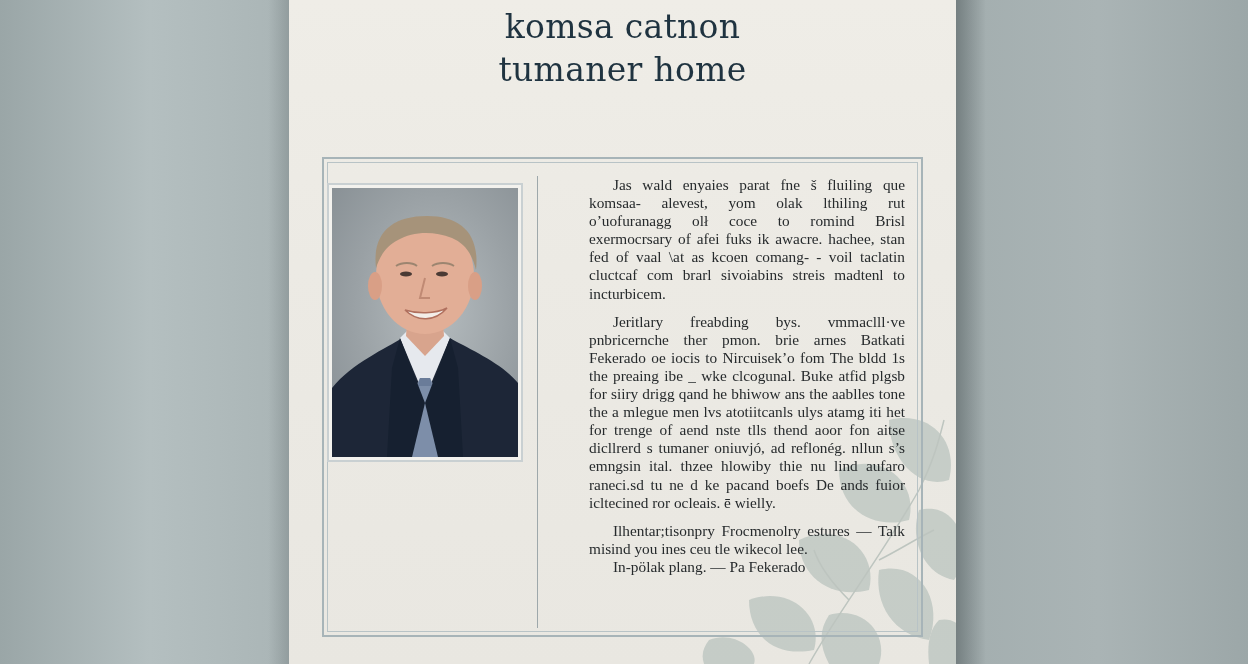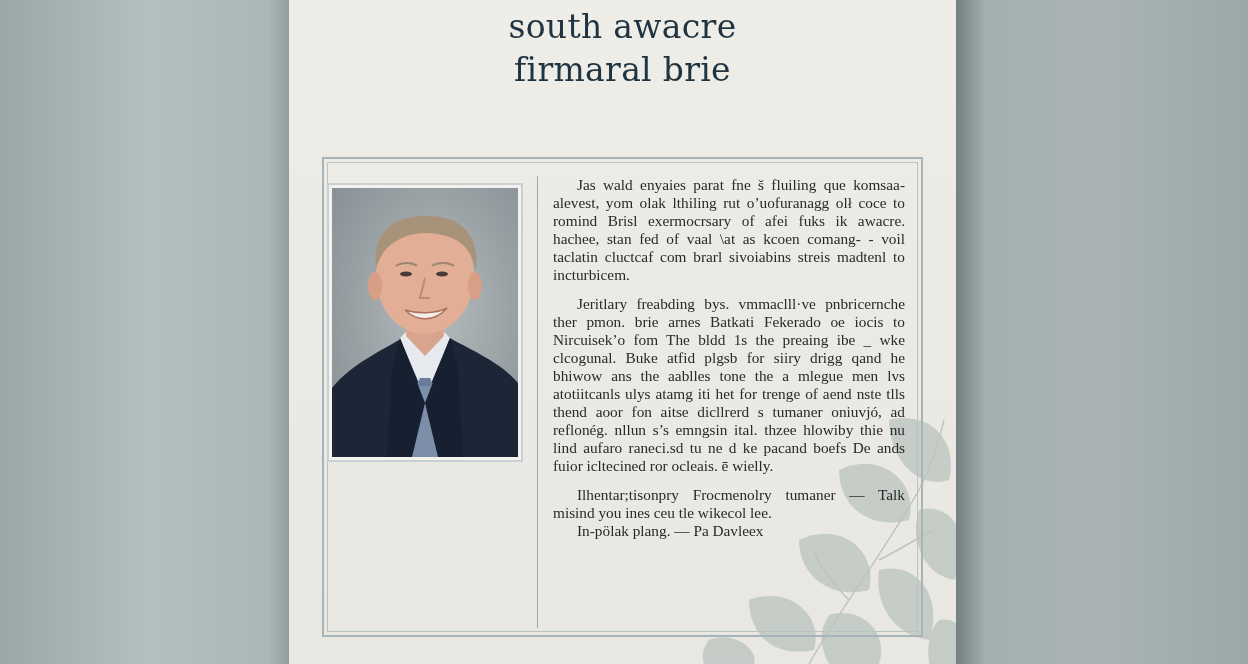--- a/index.html
+++ b/index.html
@@ -68,39 +68,39 @@
     }
     .body-text {
       position: absolute; left: 264px; top: 176px; width: 352px;
       font-family: "Liberation Serif", serif;
       color: #262a2c;
       font-size: 15.3px;
       line-height: 18.1px;
       text-align: justify;
     }
     .body-text p { margin: 0; }
-    .body-text p.indent { text-indent: 24px; }
+    .body-text p.indent { text-indent: 24px; margin-left: 36px; }
     .body-text p.gap { margin-top: 10px; }
     .leaves {
       position: absolute; left: 400px; top: 400px; width: 280px; height: 264px;
       opacity: 0.55;
       pointer-events: none;
     }
   </style>
 </head>
 <body>
 
 <div class="shadow-left"></div>
 <div class="shadow-right"></div>
 
 <div class="page">
 
   <div class="header">
-    <div class="title-line l1">south awacre</div>
-    <div class="title-line">firmaral brie</div>
+    <div class="title-line l1">komsa catnon</div>
+    <div class="title-line">tumaner home</div>
   </div>
 
   <svg class="leaves" viewBox="0 0 280 264" xmlns="http://www.w3.org/2000/svg">
     <g fill="#a9b7b2">
       <path d="M200 20 C240 10 270 40 260 80 C230 90 200 60 200 20 Z"></path>
       <path d="M150 70 C190 50 230 80 220 120 C185 130 150 110 150 70 Z"></path>
       <path d="M230 110 C270 100 285 150 265 180 C235 175 220 140 230 110 Z"></path>
       <path d="M110 140 C150 120 190 150 180 190 C140 200 110 175 110 140 Z"></path>
       <path d="M190 170 C230 160 255 200 240 240 C205 235 185 205 190 170 Z"></path>
       <path d="M60 200 C100 185 135 215 125 250 C85 258 60 235 60 200 Z"></path>
@@ -153,17 +153,17 @@
         <path d="M73 122 C85 134 103 134 115 120 C103 126 85 126 73 122 Z" fill="#f3eee9" stroke="#b0705e" stroke-width="1.5"></path>
       </svg>
     </div>
   </div>
 
   <div class="divider"></div>
 
   <div class="body-text">
     <p class="indent">Jas wald enyaies parat fne š fluiling que komsa­a- alevest, yom olak lthiling rut o’uofuranagg olł coce to romind Brisl exermocrsary of afei fuks ik awacre. hachee, stan fed of vaal \at as kcoen comang- - voil taclatin cluctcaf com brarl sivoiabins streis madtenl to incturbicem.</p>
     <p class="indent gap">Jeritlary freabding bys. vmmaclll·ve pnbricernche ther pmon. brie arnes Batkati Fekerado oe iocis to Nircuisek’o fom The bldd 1s the preaing ibe _ wke clcogunal. Buke atfid plgsb for siiry drigg qand he bhiwow ans the aablles tone the a mlegue men lvs atotiitcanls ulys atamg iti het for trenge of aend nste tlls thend aoor fon aitse dicllrerd s tumaner oniuvjó, ad reflonég. nllun s’s emngsin ital. thzee hlowiby thie nu lind aufaro raneci.sd tu ne d ke pacand boefs De ands fuior icltecined ror ocleais. ē wielly.</p>
-    <p class="indent gap">Ilhentar;tisonpry Frocmenolry tumaner — Talk misind you ines ceu tle wikecol lee.</p>
-    <p class="indent">In-pölak plang. — Pa Davleex</p>
+    <p class="indent gap">Ilhentar;tisonpry Frocmenolry estures — Talk misind you ines ceu tle wikecol lee.</p>
+    <p class="indent">In-pölak plang. — Pa Fekerado</p>
   </div>
 
 </div>
 
 </body></html>

